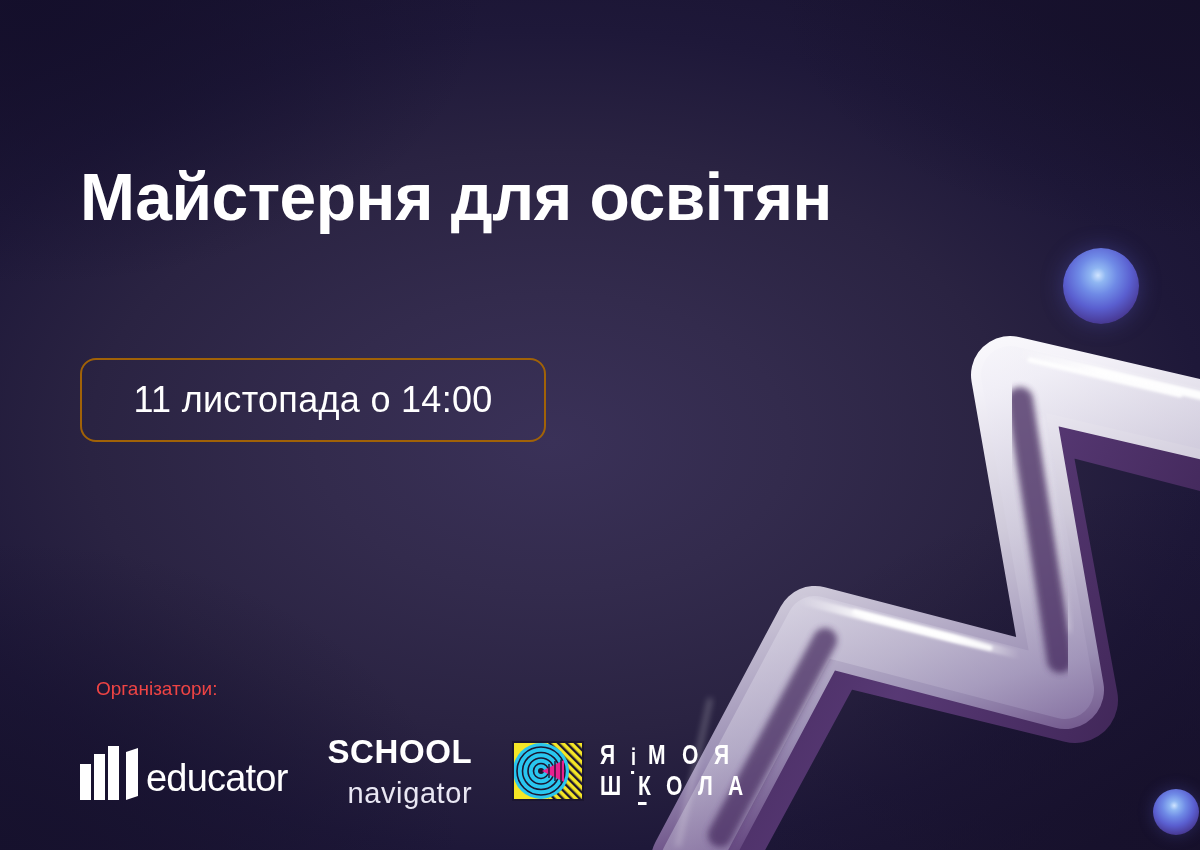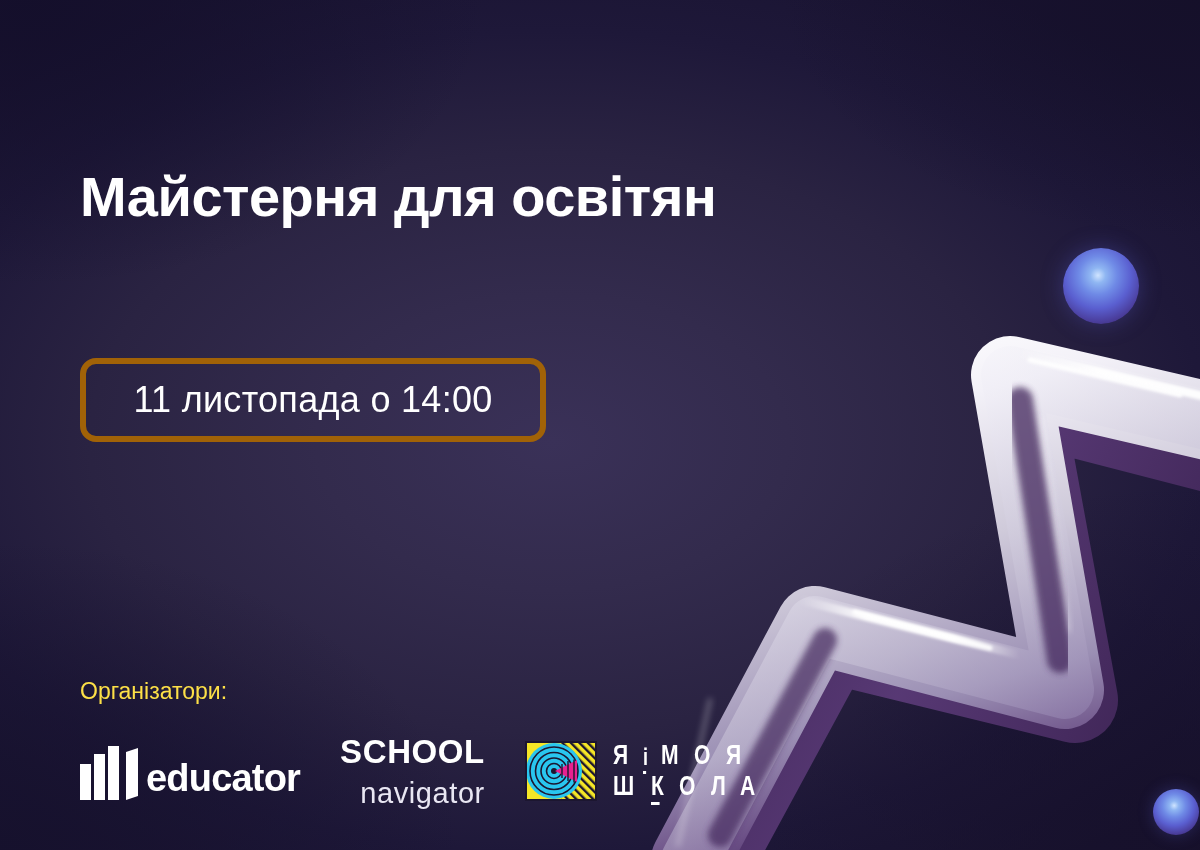--- a/index.html
+++ b/index.html
@@ -73,21 +73,21 @@
   
   .content {
     position: absolute;
     inset: 0;
   }
   .title {
     position: absolute;
     left: 80px;
     top: 158px;
     margin: 0;
-    font-size: 56px;
+    font-size: 66px;
     line-height: 78px;
     font-weight: 700;
     color: #ffffff;
     letter-spacing: -0.5px;
     white-space: nowrap;
   }
   .subtitle {
     position: absolute;
     left: 81px;
     top: 256px;
@@ -98,43 +98,43 @@
     color: #f2f0f8;
     white-space: nowrap;
   }
   .date-pill {
     position: absolute;
     left: 80px;
     top: 358px;
     width: 466px;
     height: 84px;
     box-sizing: border-box;
-    border: 6px solid #a16207;
+    border: 2px solid #a16207;
     border-radius: 16px;
     display: flex;
     align-items: center;
     justify-content: center;
     background: transparent;
   }
   .date-pill-text {
     font-size: 36px;
     font-weight: 500;
     color: #ffffff;
     letter-spacing: 0.3px;
     white-space: nowrap;
   }
 
   
   .organizers-label {
     position: absolute;
-    left: 80px;
+    left: 96px;
     top: 678px;
-    font-size: 23px;
+    font-size: 19px;
     font-weight: 400;
-    color: #fde047;
+    color: #ef4444;
     white-space: nowrap;
   }
   .logo-row {
     position: absolute;
     left: 80px;
     top: 733px;
     height: 76px;
     display: flex;
     align-items: center;
     gap: 40px;
@@ -144,21 +144,21 @@
   .logo-educator {
     display: flex;
     align-items: flex-end;
     height: 58px;
   }
   .educator-mark {
     display: block;
   }
   .educator-word {
     font-size: 38px;
-    font-weight: 700;
+    font-weight: 400;
     color: #ffffff;
     letter-spacing: -0.8px;
     line-height: 1;
     margin-left: 2px;
     position: relative;
     top: -3px;
   }
 
   
   .logo-schoolnav {

